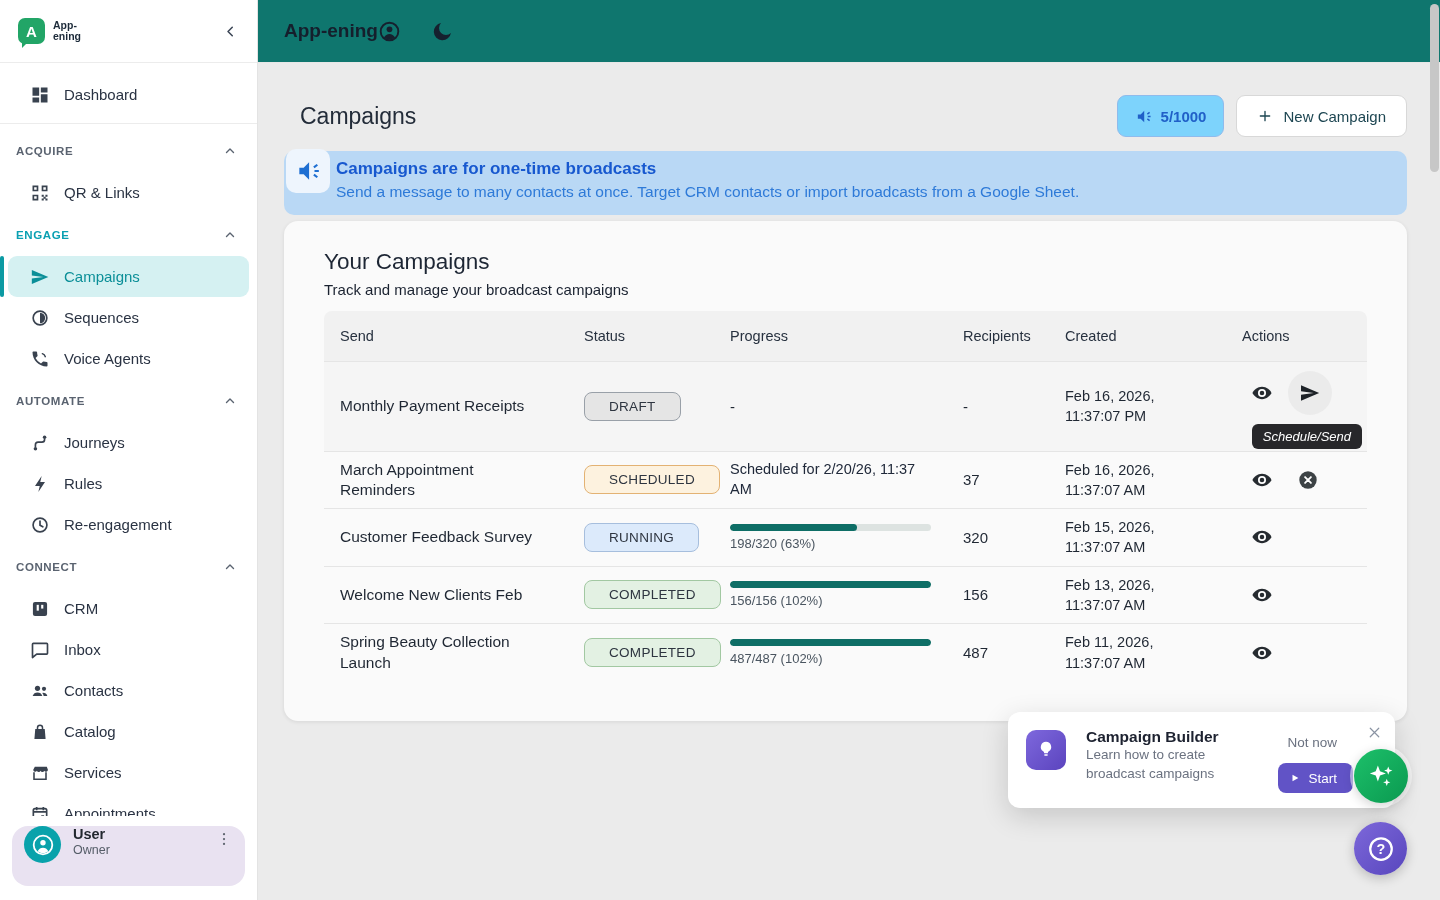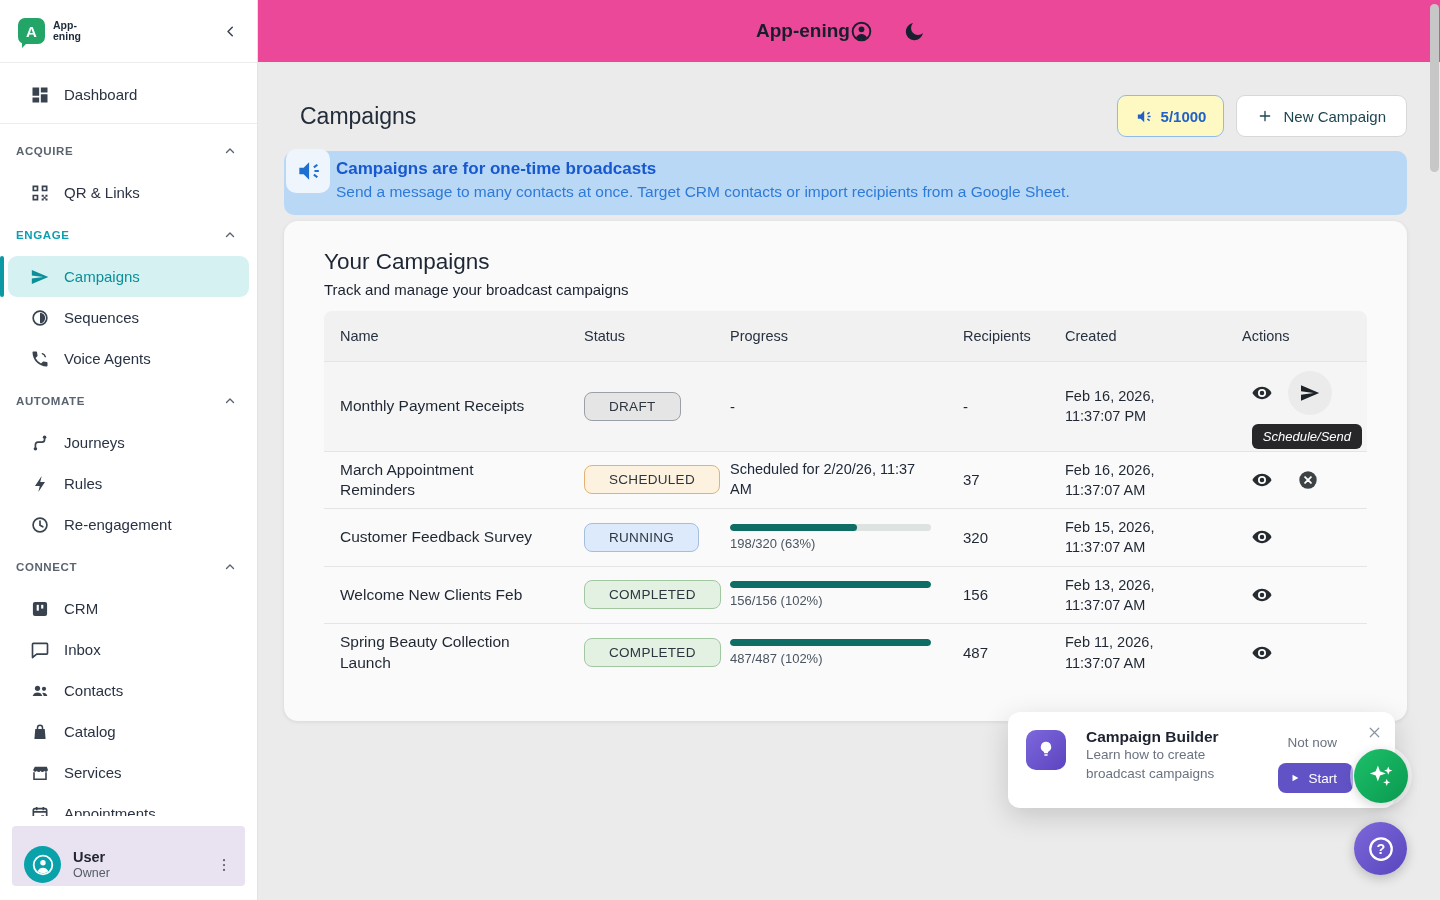--- a/index.html
+++ b/index.html
@@ -20,41 +20,41 @@
   .nav-item.dash { height:45px; }
   .nav-icon { width:20px; height:20px; display:flex; color:#39424f; flex:none; }
   .nav-icon svg { width:20px; height:20px; }
   .nav-divider { height:1px; background:#ececec; margin:6px 0 5px; }
   .section-header { height:43px; display:flex; align-items:center; justify-content:space-between; padding:0 20px 0 16px; font-size:11.5px; font-weight:700; letter-spacing:.6px; color:#5a6370; cursor:pointer; }
   .section-header.engage { color:var(--engage-teal,#0aa0b2); }
   .section-header svg { width:14px; height:14px; }
   .nav-item.active { margin:0 8px; padding-left:22px; border-radius:9px; background:var(--active-bg,#d5f1f2); color:#0b8f98; font-weight:500; }
   .nav-item.active .nav-icon { color:#0b8f98; }
   .nav-item.active::before { content:''; position:absolute; left:-8px; top:0; bottom:0; width:4px; background:#0b9aa3; border-radius:2px; }
-  .user-card { margin:10px 12px 14px; background:#e9e2f1; border-radius:4px; height:60px; display:flex; align-items:center; padding:17px 8px 0 12px; gap:12px; cursor:pointer; }
+  .user-card { margin:10px 12px 14px; background:#e9e2f1; border-radius:16px; height:60px; display:flex; align-items:flex-start; padding:0 8px 0 12px; gap:12px; cursor:pointer; }
   .avatar { width:37px; height:37px; border-radius:50%; background:var(--accent-teal,#09a2ab); display:flex; align-items:center; justify-content:center; flex:none; }
   .avatar svg { width:24px; height:24px; }
   .user-name { font-size:14.5px; font-weight:700; color:#22272f; }
   .user-role { font-size:12.5px; color:#555d68; margin-top:1px; }
   .kebab { margin-left:auto; display:flex; padding:4px; cursor:pointer; }
   .kebab svg { width:18px; height:18px; fill:#5f6570; }
 
   
   .main { flex:1; display:flex; flex-direction:column; background:#ebebeb; min-width:0; }
-  .topbar { height:63px; background:#ec4899; border-bottom:1px solid #e7e7e7; display:flex; align-items:center; justify-content:center; padding:0 42px 0 26px; }
+  .topbar { height:63px; background:#0f766e; border-bottom:1px solid #e7e7e7; display:flex; align-items:center; justify-content:flex-start; padding:0 42px 0 26px; }
   .topbar h1 { font-size:19px; font-weight:700; color:#151f2c; }
   .topbar-icons { display:flex; gap:30px; align-items:center; }
   .icon-top { background:none; border:none; cursor:pointer; display:flex; color:#16202e; }
   .icon-top svg { width:23px; height:23px; }
 
   .content { flex:1; padding:0 33px 0 26px; position:relative; }
   .page-head { display:flex; align-items:center; justify-content:space-between; margin-top:32px; }
   .page-head h2 { font-size:23px; font-weight:500; color:#232c39; margin-left:16px; }
   .page-actions { display:flex; gap:12px; align-items:center; }
-  .quota-badge { height:42px; padding:9px 17px; background:#fef9c3; border:1px solid #8fbbec; border-radius:9px; color:var(--badge-blue,#2060c8); font-size:15px; font-weight:600; display:flex; align-items:center; gap:9px; cursor:pointer; }
+  .quota-badge { height:42px; padding:9px 17px; background:#7dd3fc; border:1px solid #8fbbec; border-radius:9px; color:var(--badge-blue,#2060c8); font-size:15px; font-weight:600; display:flex; align-items:center; gap:9px; cursor:pointer; }
   .quota-badge svg { width:17px; height:17px; fill:var(--badge-blue,#2060c8); }
   .btn-new { height:42px; padding:0 20px; background:#fff; border:1px solid #d8d8d8; border-radius:9px; color:#1d4652; font-size:15px; font-weight:500; display:flex; align-items:center; gap:10px; cursor:pointer; }
   .btn-new svg { width:16px; height:16px; }
 
   .banner { margin-top:14px; background:var(--banner-bg,#b9d8f5); border-radius:10px; padding:7px 16px 9px 52px; position:relative; min-height:64px; }
   .banner-icon { position:absolute; left:2px; top:-2px; width:44px; height:44px; background:#eef5fd; border-radius:10px; display:flex; align-items:center; justify-content:center; }
   .banner-icon svg { width:26px; height:26px; fill:#1e6fd2; }
   .banner-title { font-size:17px; font-weight:700; color:var(--banner-title,#1758cf); line-height:1.3; }
   .banner-sub { font-size:15.5px; color:var(--banner-text,#2e7ad8); margin-top:2px; line-height:1.25; }
   .banner-tip { margin-top:4px; display:inline-flex; align-items:center; gap:6px; background:#cfe3f8; border-radius:6px; padding:2px 12px 3px 8px; font-size:13.5px; color:#2b3442; }
@@ -364,38 +364,38 @@
         </div>
       </div>
 
       <div class="banner">
         <div class="banner-icon">
             <svg viewBox="0 0 24 24">
               <path d="M18 11v2h4v-2h-4zm-1.17 5.17l3.2 2.4 1.2-1.6-3.2-2.4-1.2 1.6zM21.23 7.03l-1.2-1.6-3.2 2.4 1.2 1.6 3.2-2.4zM4 9v6h4l5 5V4L8 9H4z"></path>
             </svg>
           </div>
         <div class="banner-title">Campaigns are for one-time broadcasts</div>
-        <div class="banner-sub">Send a message to many contacts at once. Target CRM contacts or import recipients from a Google Sheet.</div>
+        <div class="banner-sub">Send a message to many contacts at once. Target CRM contacts or import broadcasts from a Google Sheet.</div>
       </div>
 
       <div class="card">
         <h3>Your Campaigns</h3>
         <p class="card-sub">Track and manage your broadcast campaigns</p>
         <table>
           <colgroup>
               <col style="width:244px">
               <col style="width:146px">
               <col style="width:233px">
               <col style="width:102px">
               <col style="width:177px">
               <col style="width:141px">
             </colgroup>
           <thead>
             <tr>
-              <th>Name</th>
+              <th>Send</th>
               <th>Status</th>
               <th>Progress</th>
               <th>Recipients</th>
               <th>Created</th>
               <th>Actions</th>
             </tr>
           </thead>
           <tbody>
             <tr class="r1">
               <td class="cell-name">Monthly Payment Receipts</td>

